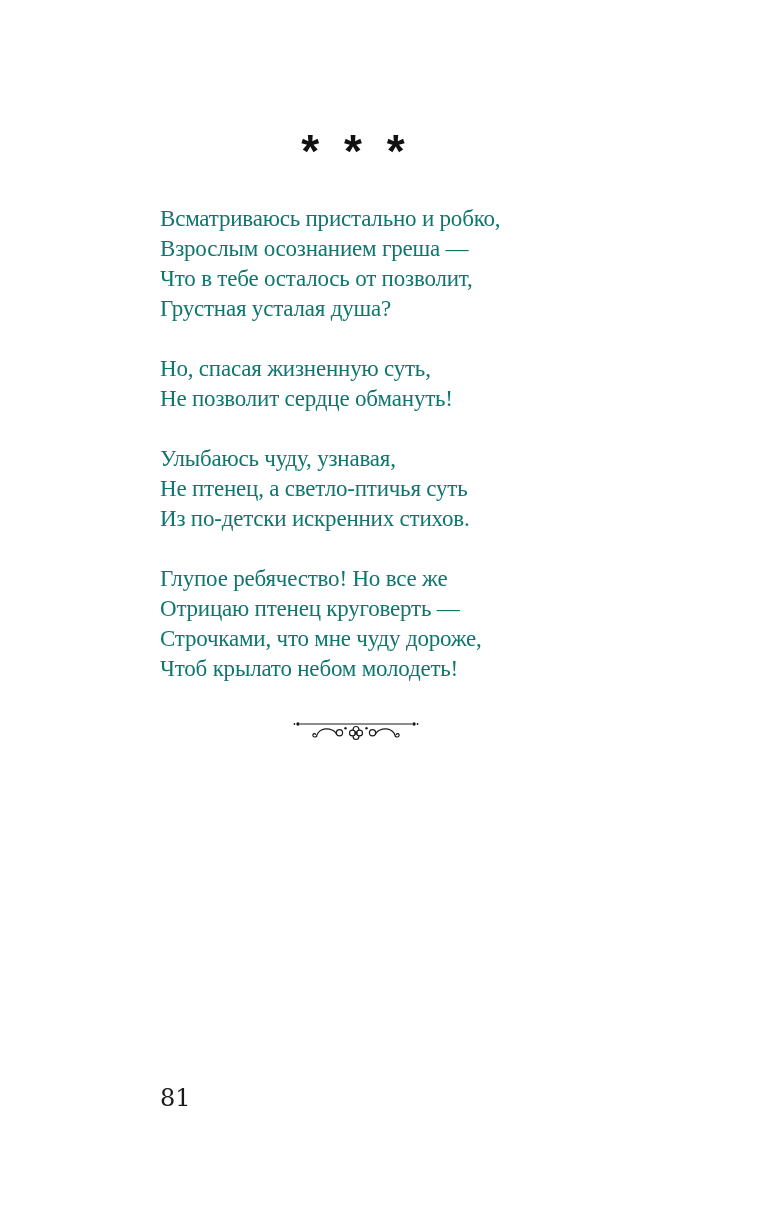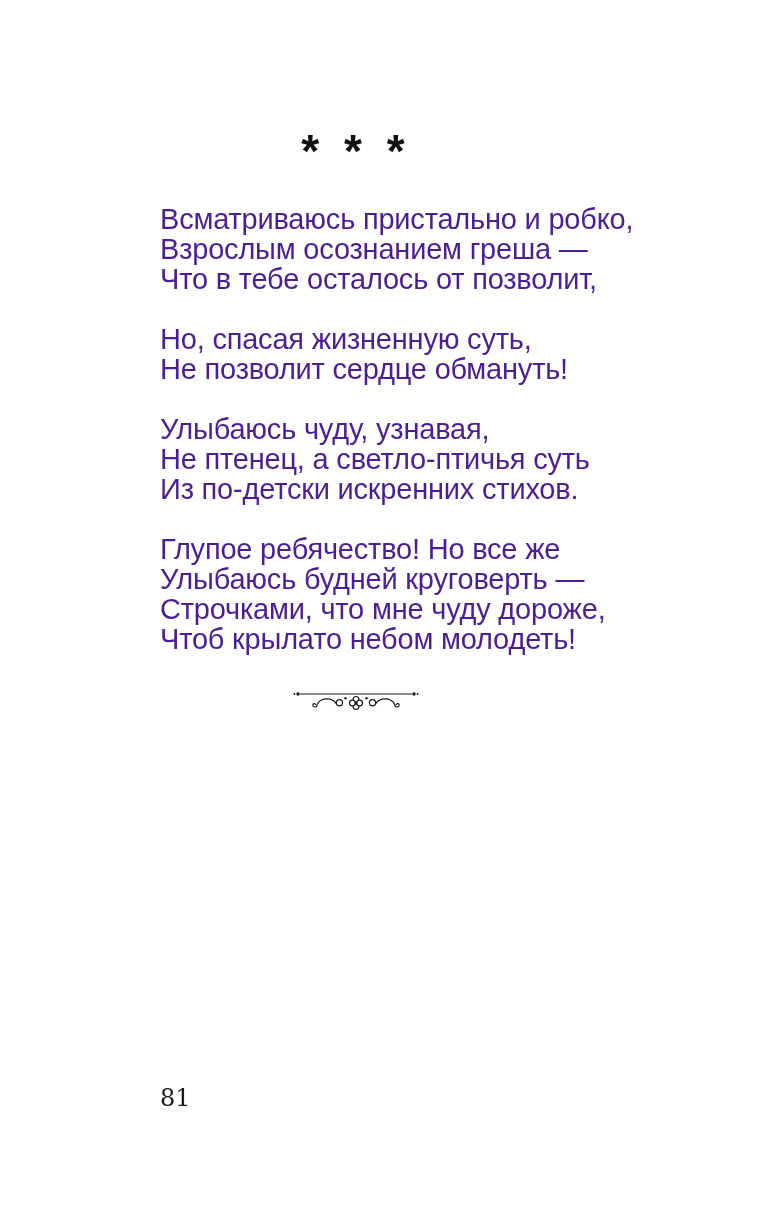--- a/index.html
+++ b/index.html
@@ -32,25 +32,26 @@
     letter-spacing: 6px;
     color: #111111;
   }
   .stanza {
     margin-top: 30px;
   }
   .stanza:first-of-type {
     margin-top: 12px;
   }
   .line {
-    font-size: 29px;
+    font-size: 23px;
     line-height: 30px;
     letter-spacing: -0.2px;
     white-space: nowrap;
-    color: #4c1d95;
+    color: #0f766e;
+    font-family: Liberation Serif, serif;
   }
   .divider {
     margin-top: 32px;
     width: 392px;
     text-align: center;
   }
   .divider svg {
     display: inline-block;
     vertical-align: top;
   }
@@ -70,36 +71,37 @@
 
 <div class="page">
   <div class="content">
 
     <div class="title">* * *</div>
 
     <div class="stanza">
       <div class="line">Всматриваюсь пристально и робко,</div>
       <div class="line">Взрослым осознанием греша —</div>
       <div class="line">Что в тебе осталось от позволит,</div>
+      <div class="line">Грустная усталая душа?</div>
     </div>
 
     <div class="stanza">
       <div class="line">Но, спасая жизненную суть,</div>
       <div class="line">Не позволит сердце обмануть!</div>
     </div>
 
     <div class="stanza">
       <div class="line">Улыбаюсь чуду, узнавая,</div>
       <div class="line">Не птенец, а светло-птичья суть</div>
       <div class="line">Из по-детски искренних стихов.</div>
     </div>
 
     <div class="stanza">
       <div class="line">Глупое ребячество! Но все же</div>
-      <div class="line">Улыбаюсь будней круговерть —</div>
+      <div class="line">Отрицаю птенец круговерть —</div>
       <div class="line">Строчками, что мне чуду дороже,</div>
       <div class="line">Чтоб крылато небом молодеть!</div>
     </div>
 
     <div class="divider">
       
       <svg width="126" height="30" viewBox="0 0 126 30" fill="none" stroke="#1a1a1a" stroke-width="1.2" stroke-linecap="round">
 
         <line x1="7.5" y1="8" x2="118.5" y2="8"></line>
 

